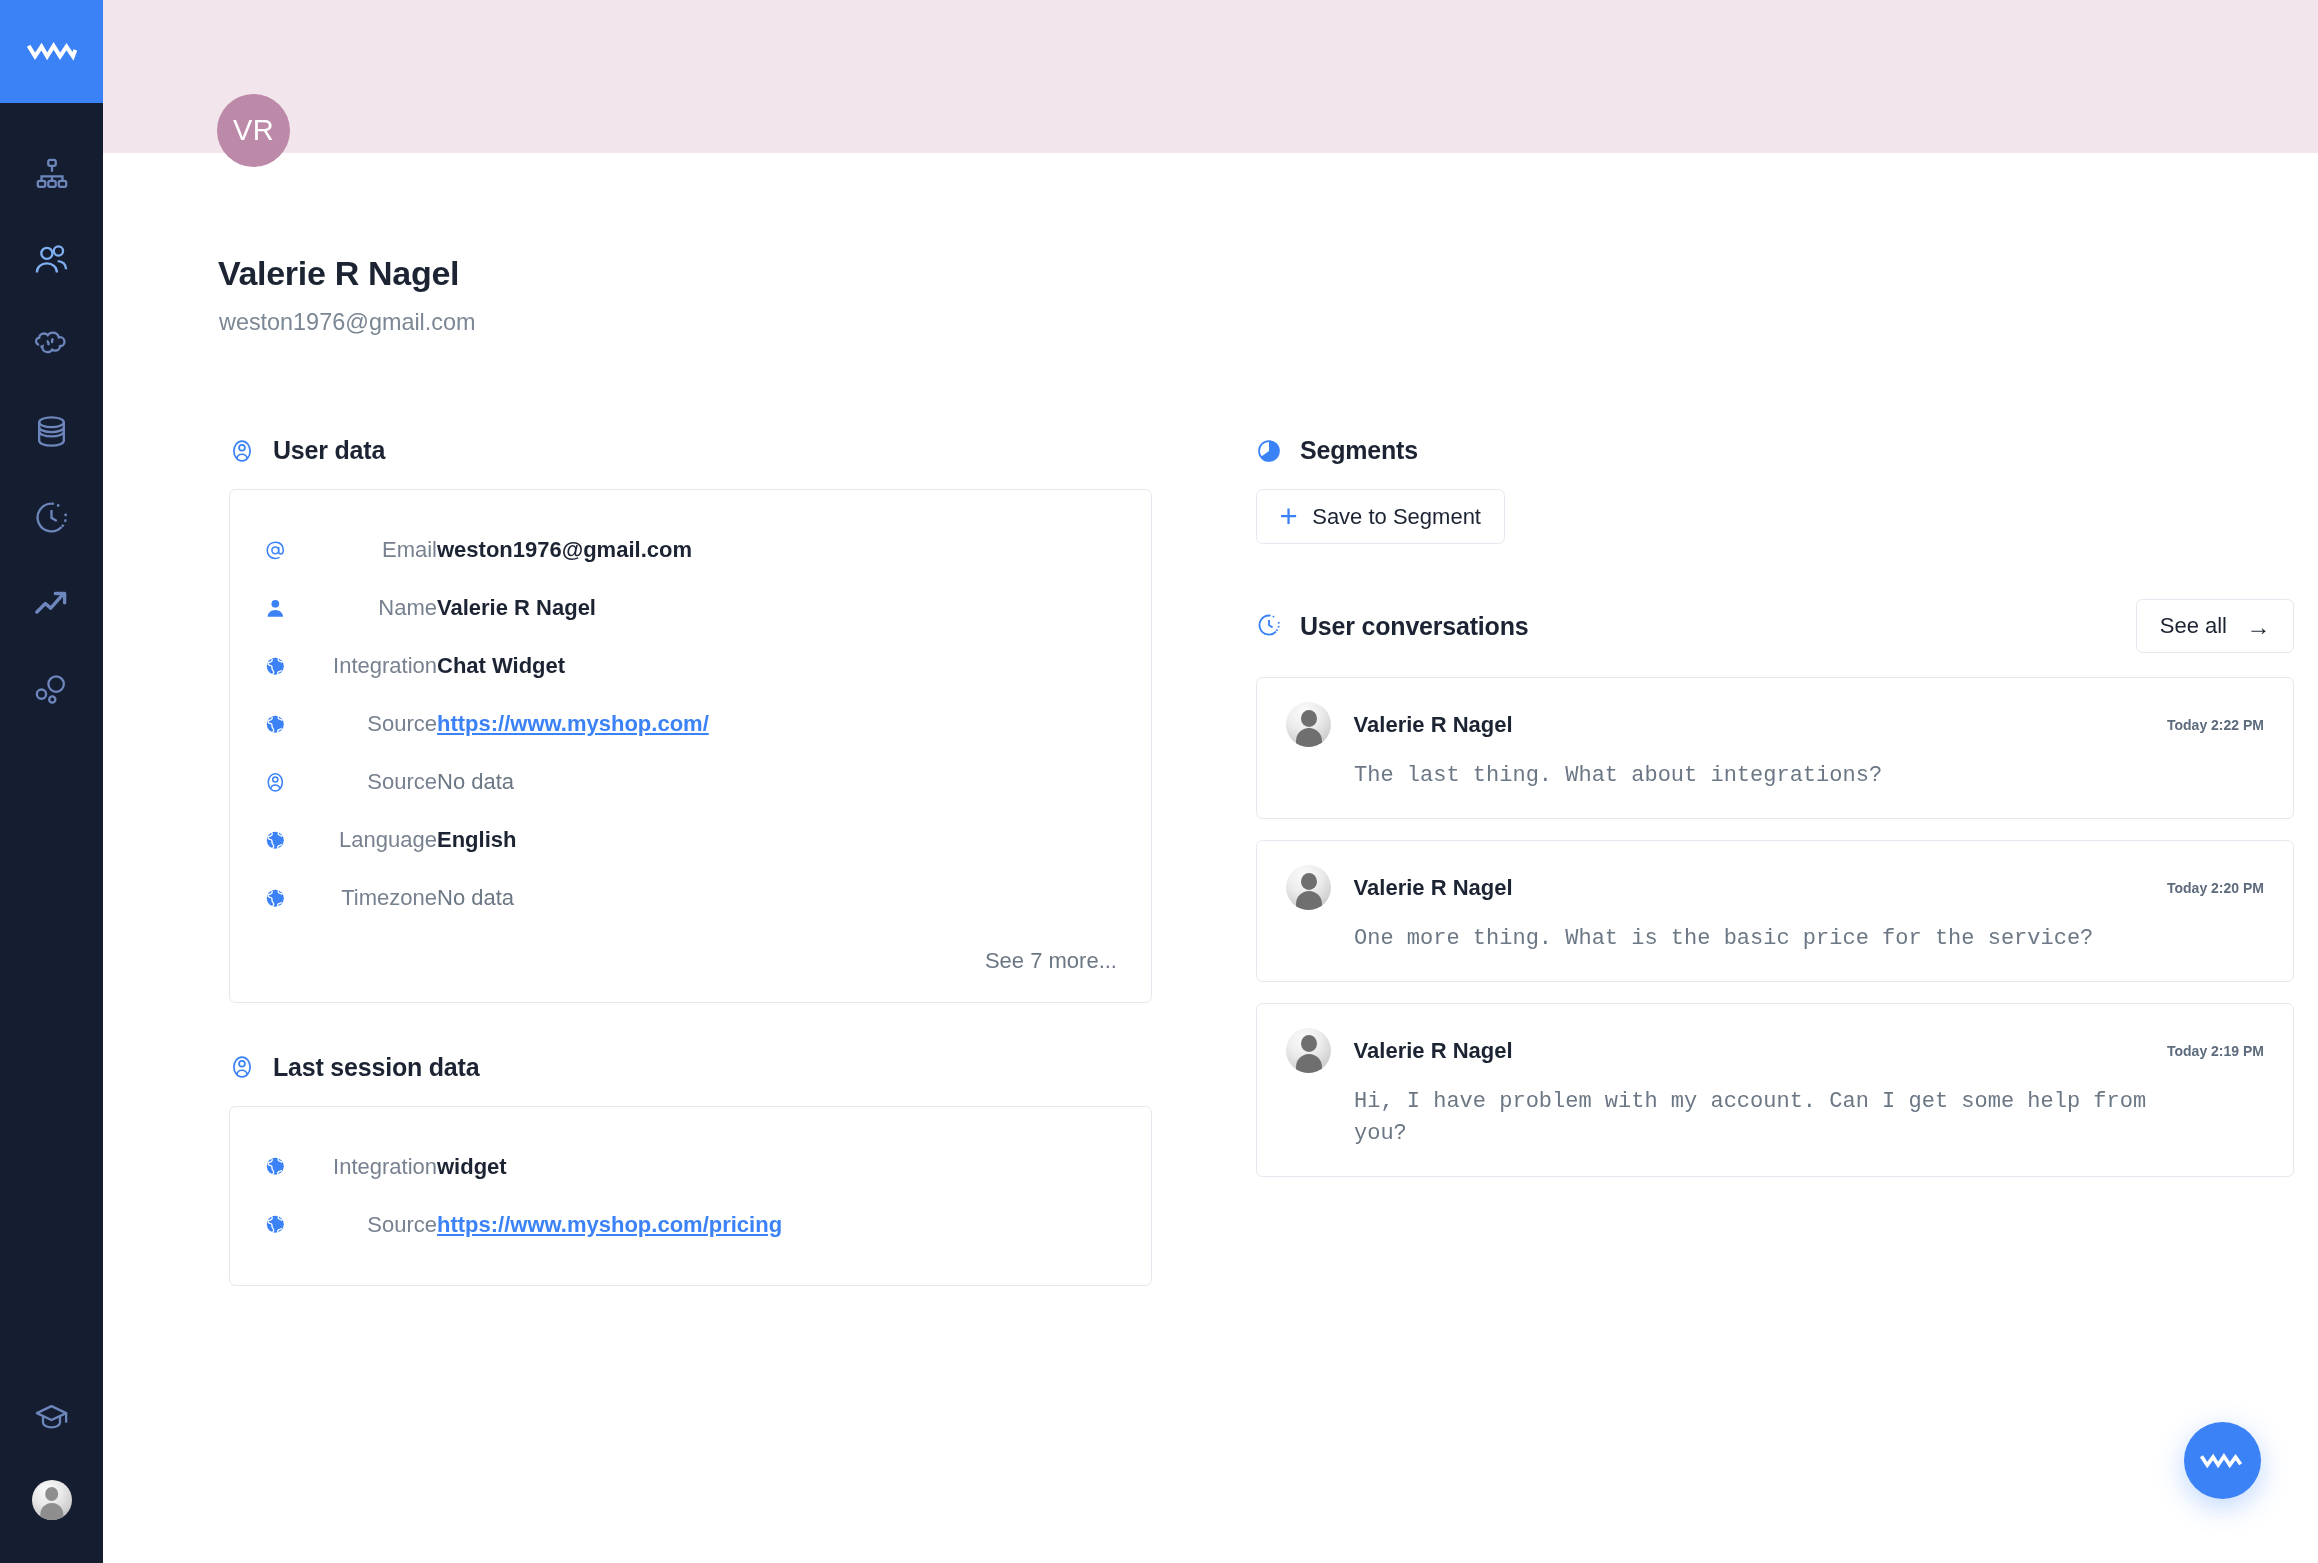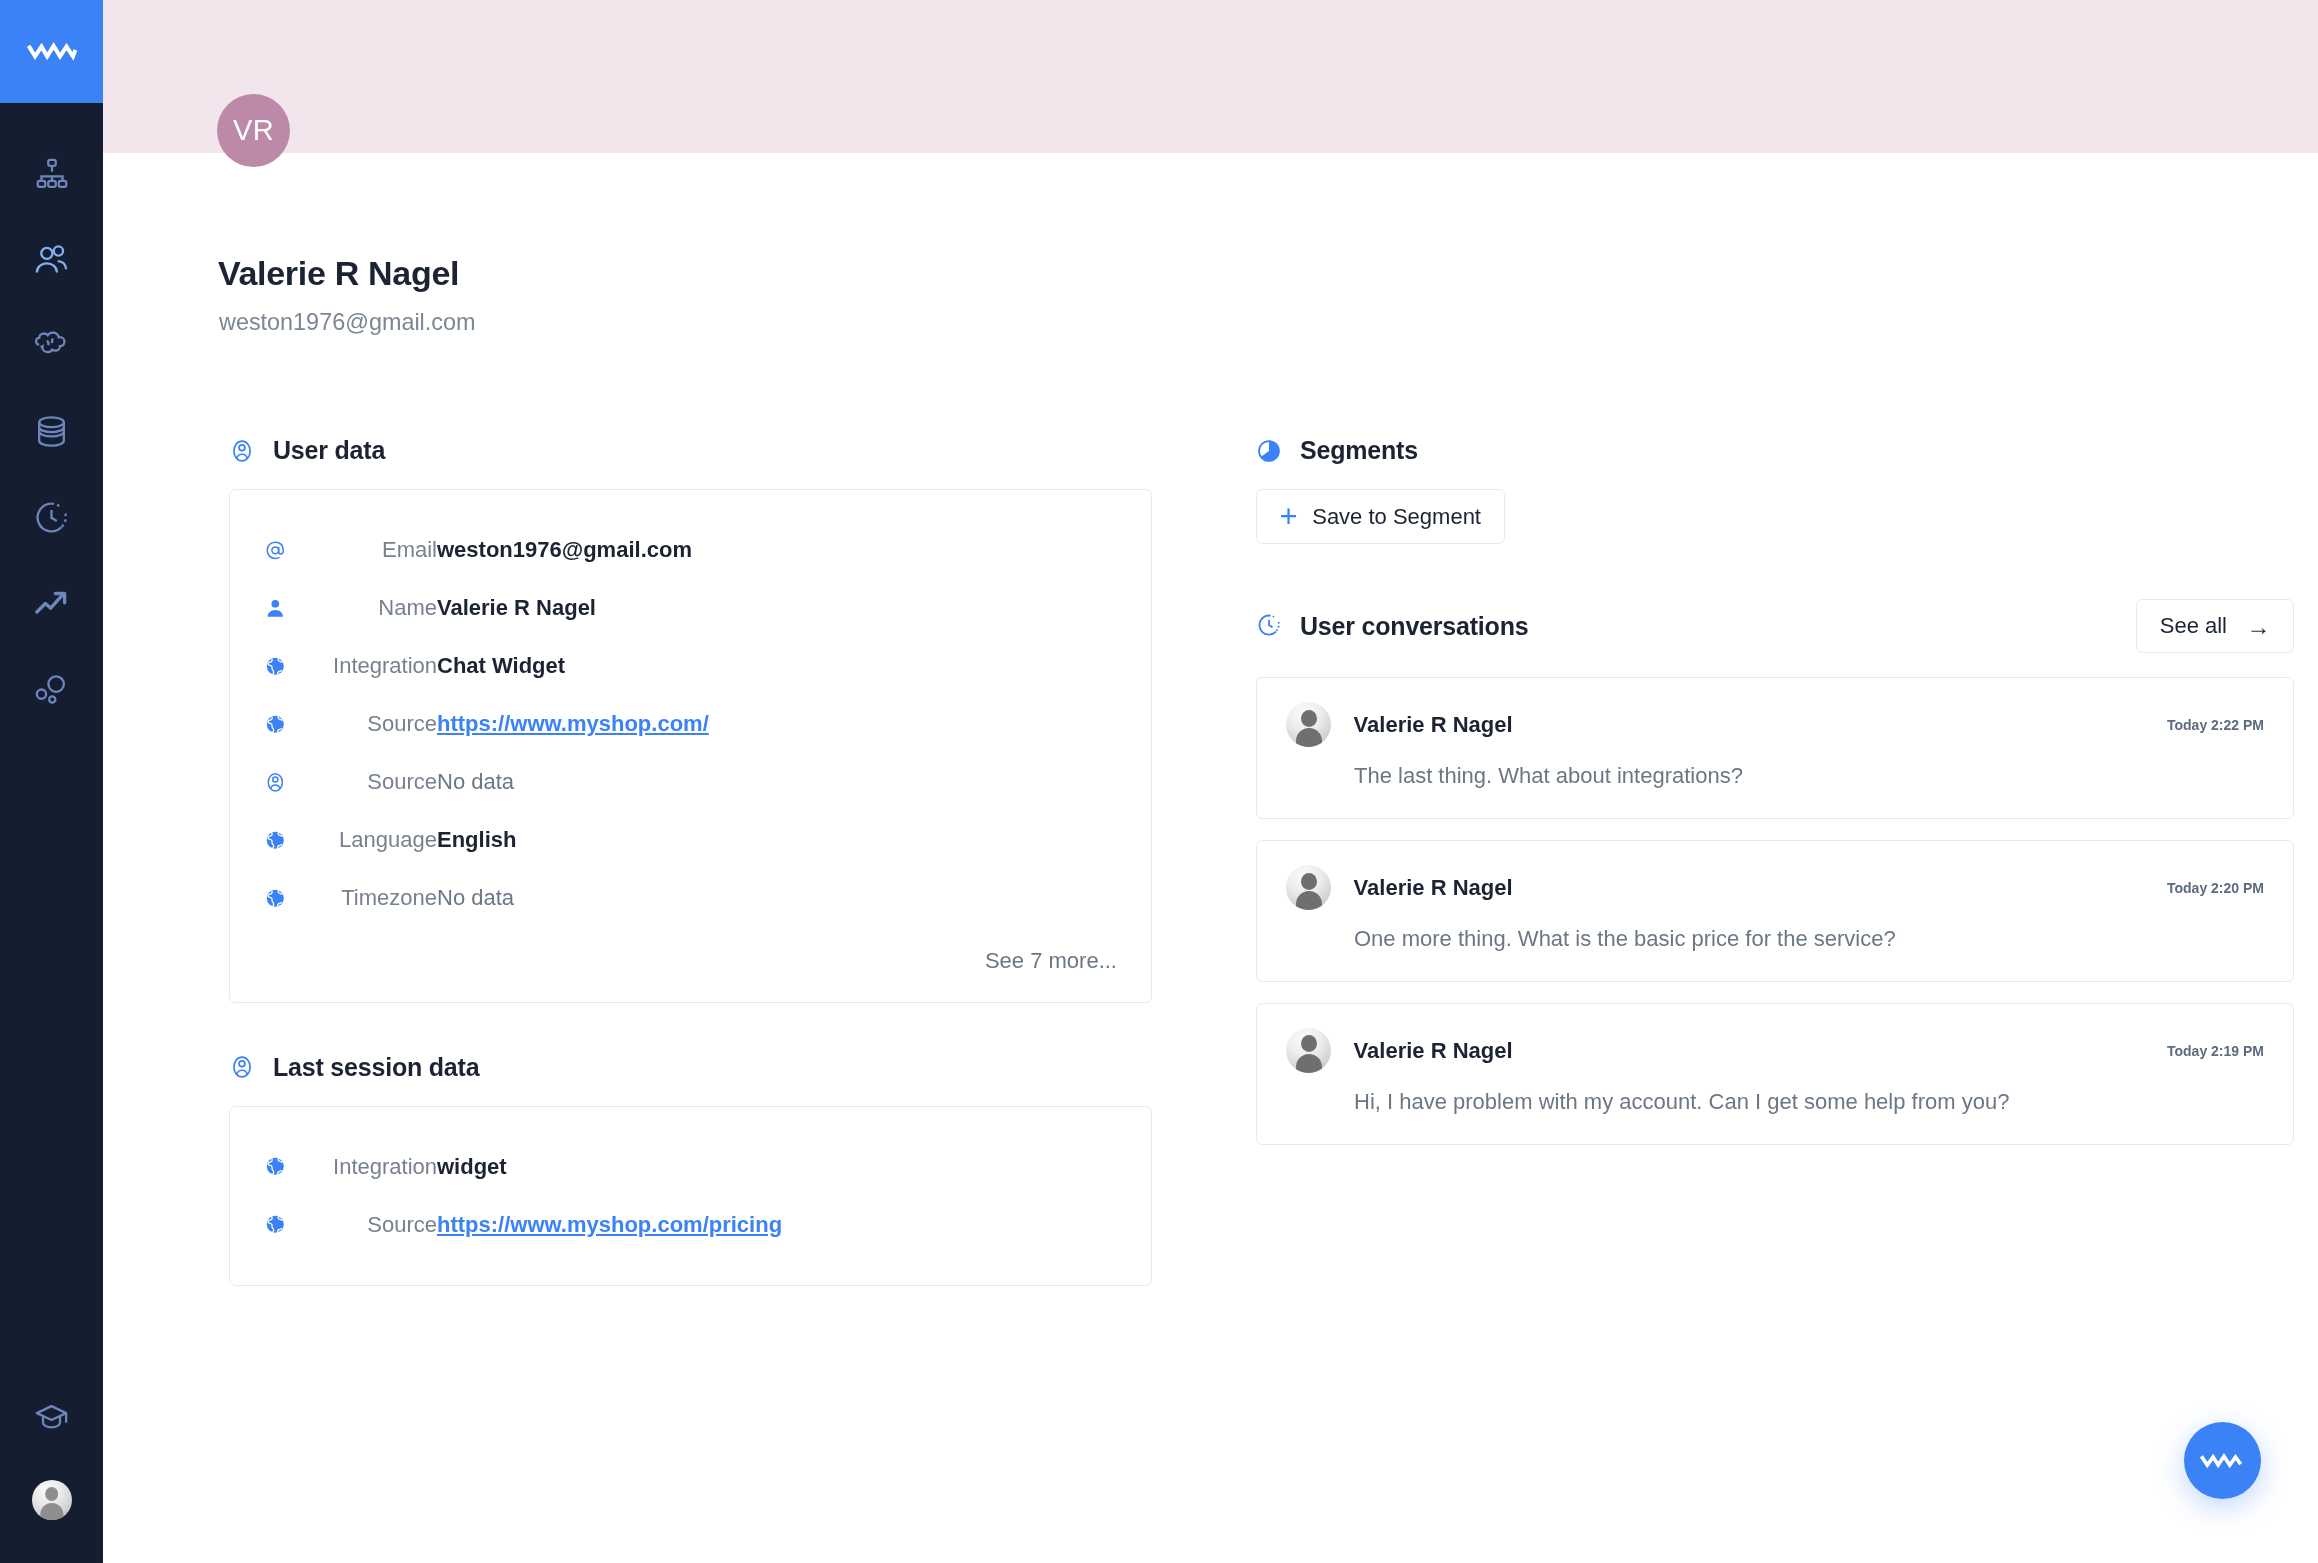--- a/index.html
+++ b/index.html
@@ -114,21 +114,21 @@
   .conv-top { display: flex; align-items: center; }
   .conv-avatar {
     width: 45px; height: 45px; border-radius: 50%; flex: 0 0 45px; margin-right: 22.6px;
     position: relative; overflow: hidden;
     background: radial-gradient(circle at 40% 24%, #fcfcfc 0%, #ececec 40%, #d2d2d2 72%, #b0b0b0 100%);
   }
   .conv-avatar .ch { position: absolute; left: 50%; transform: translateX(-50%); top: 7.3px; width: 16px; height: 17px; border-radius: 50%; background: #6f6f6f; }
   .conv-avatar .cb { position: absolute; left: 50%; transform: translateX(-50%); bottom: 0; width: 26px; height: 19.4px; border-radius: 13px 13px 0 0; background: #6f6f6f; }
   .conv-name { font-size: 22px; font-weight: bold; color: #1c2433; flex: 1 1 auto; }
   .conv-time { font-size: 14px; color: #5d6b7d; font-weight: 700; }
-  .conv-msg { font-size: 22px; color: #6b7784; margin-top: 13px; margin-left: 68px; line-height: 1.45; max-width: 808px; }
+  .conv-msg { font-size: 22px; color: #6b7784; margin-top: 13px; margin-left: 68px; line-height: 1.45; max-width: 808px; font-family: Liberation Mono, monospace; }
 
   
   .fab {
     position: absolute; right: 58px; bottom: 57px;
     width: 77px; height: 77px; border-radius: 50%;
     background: #3b82f6;
     display: flex; align-items: center; justify-content: center;
     box-shadow: 0 8px 27.5px rgba(59,130,246,0.32);
     cursor: pointer; z-index: 10;
   }

